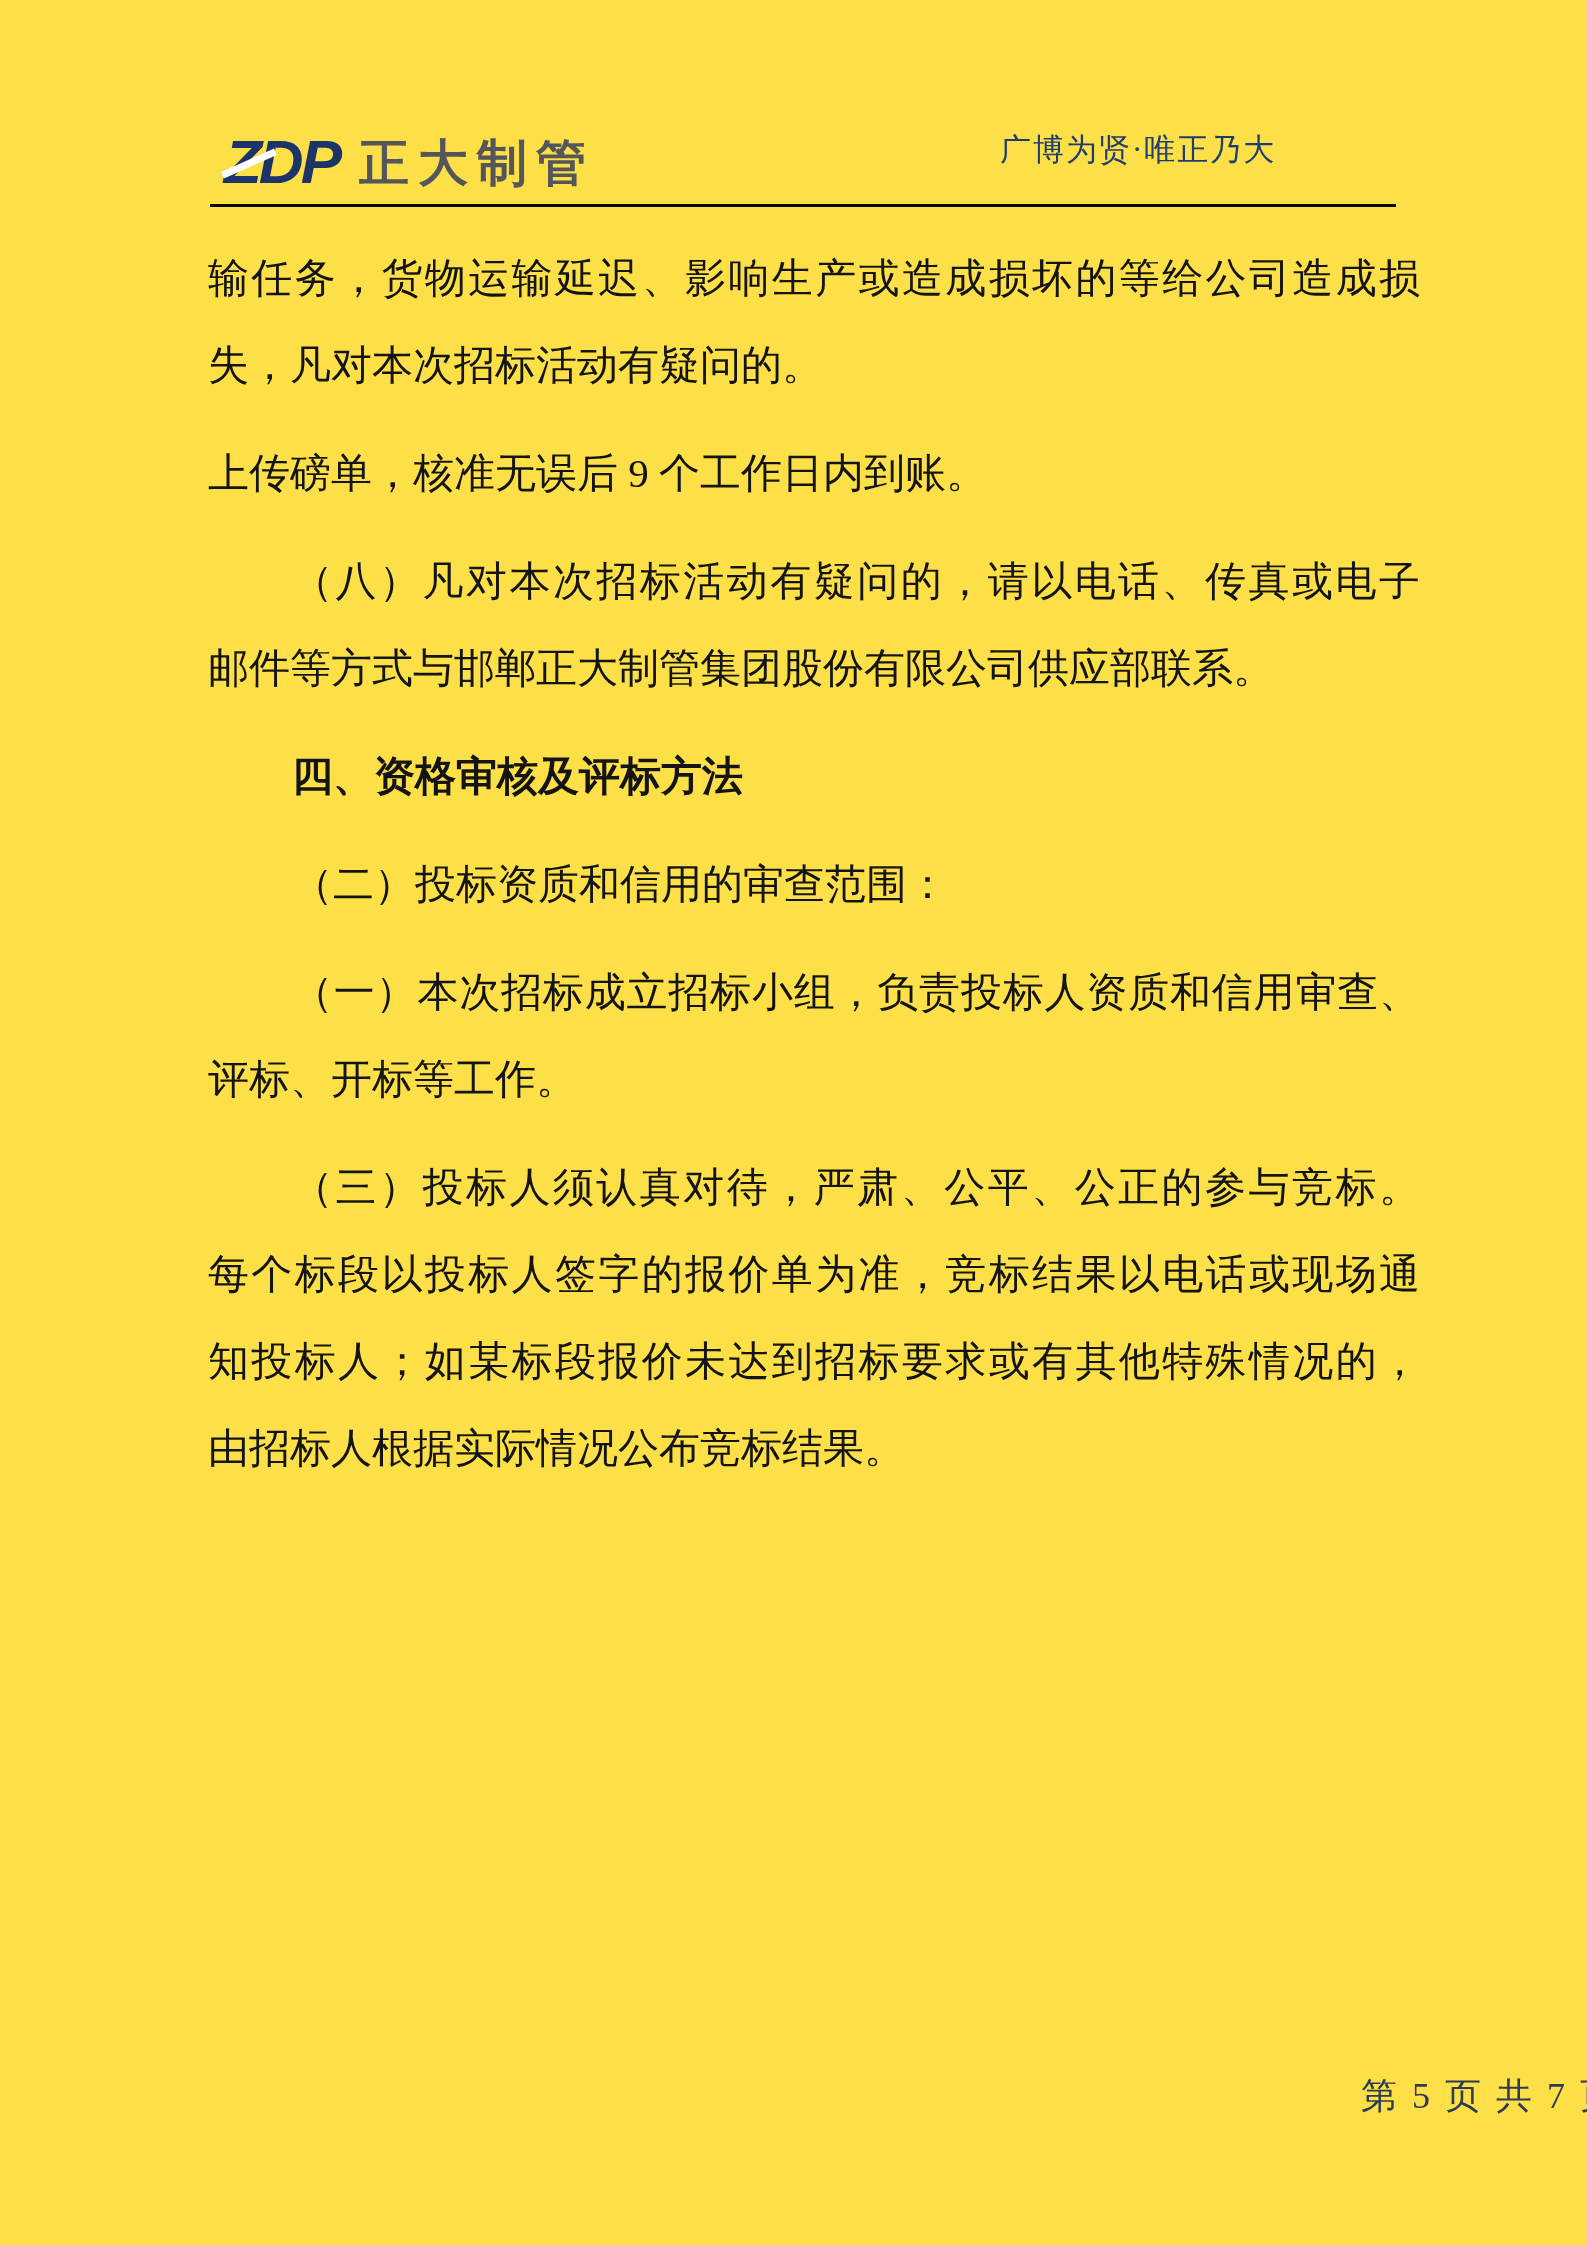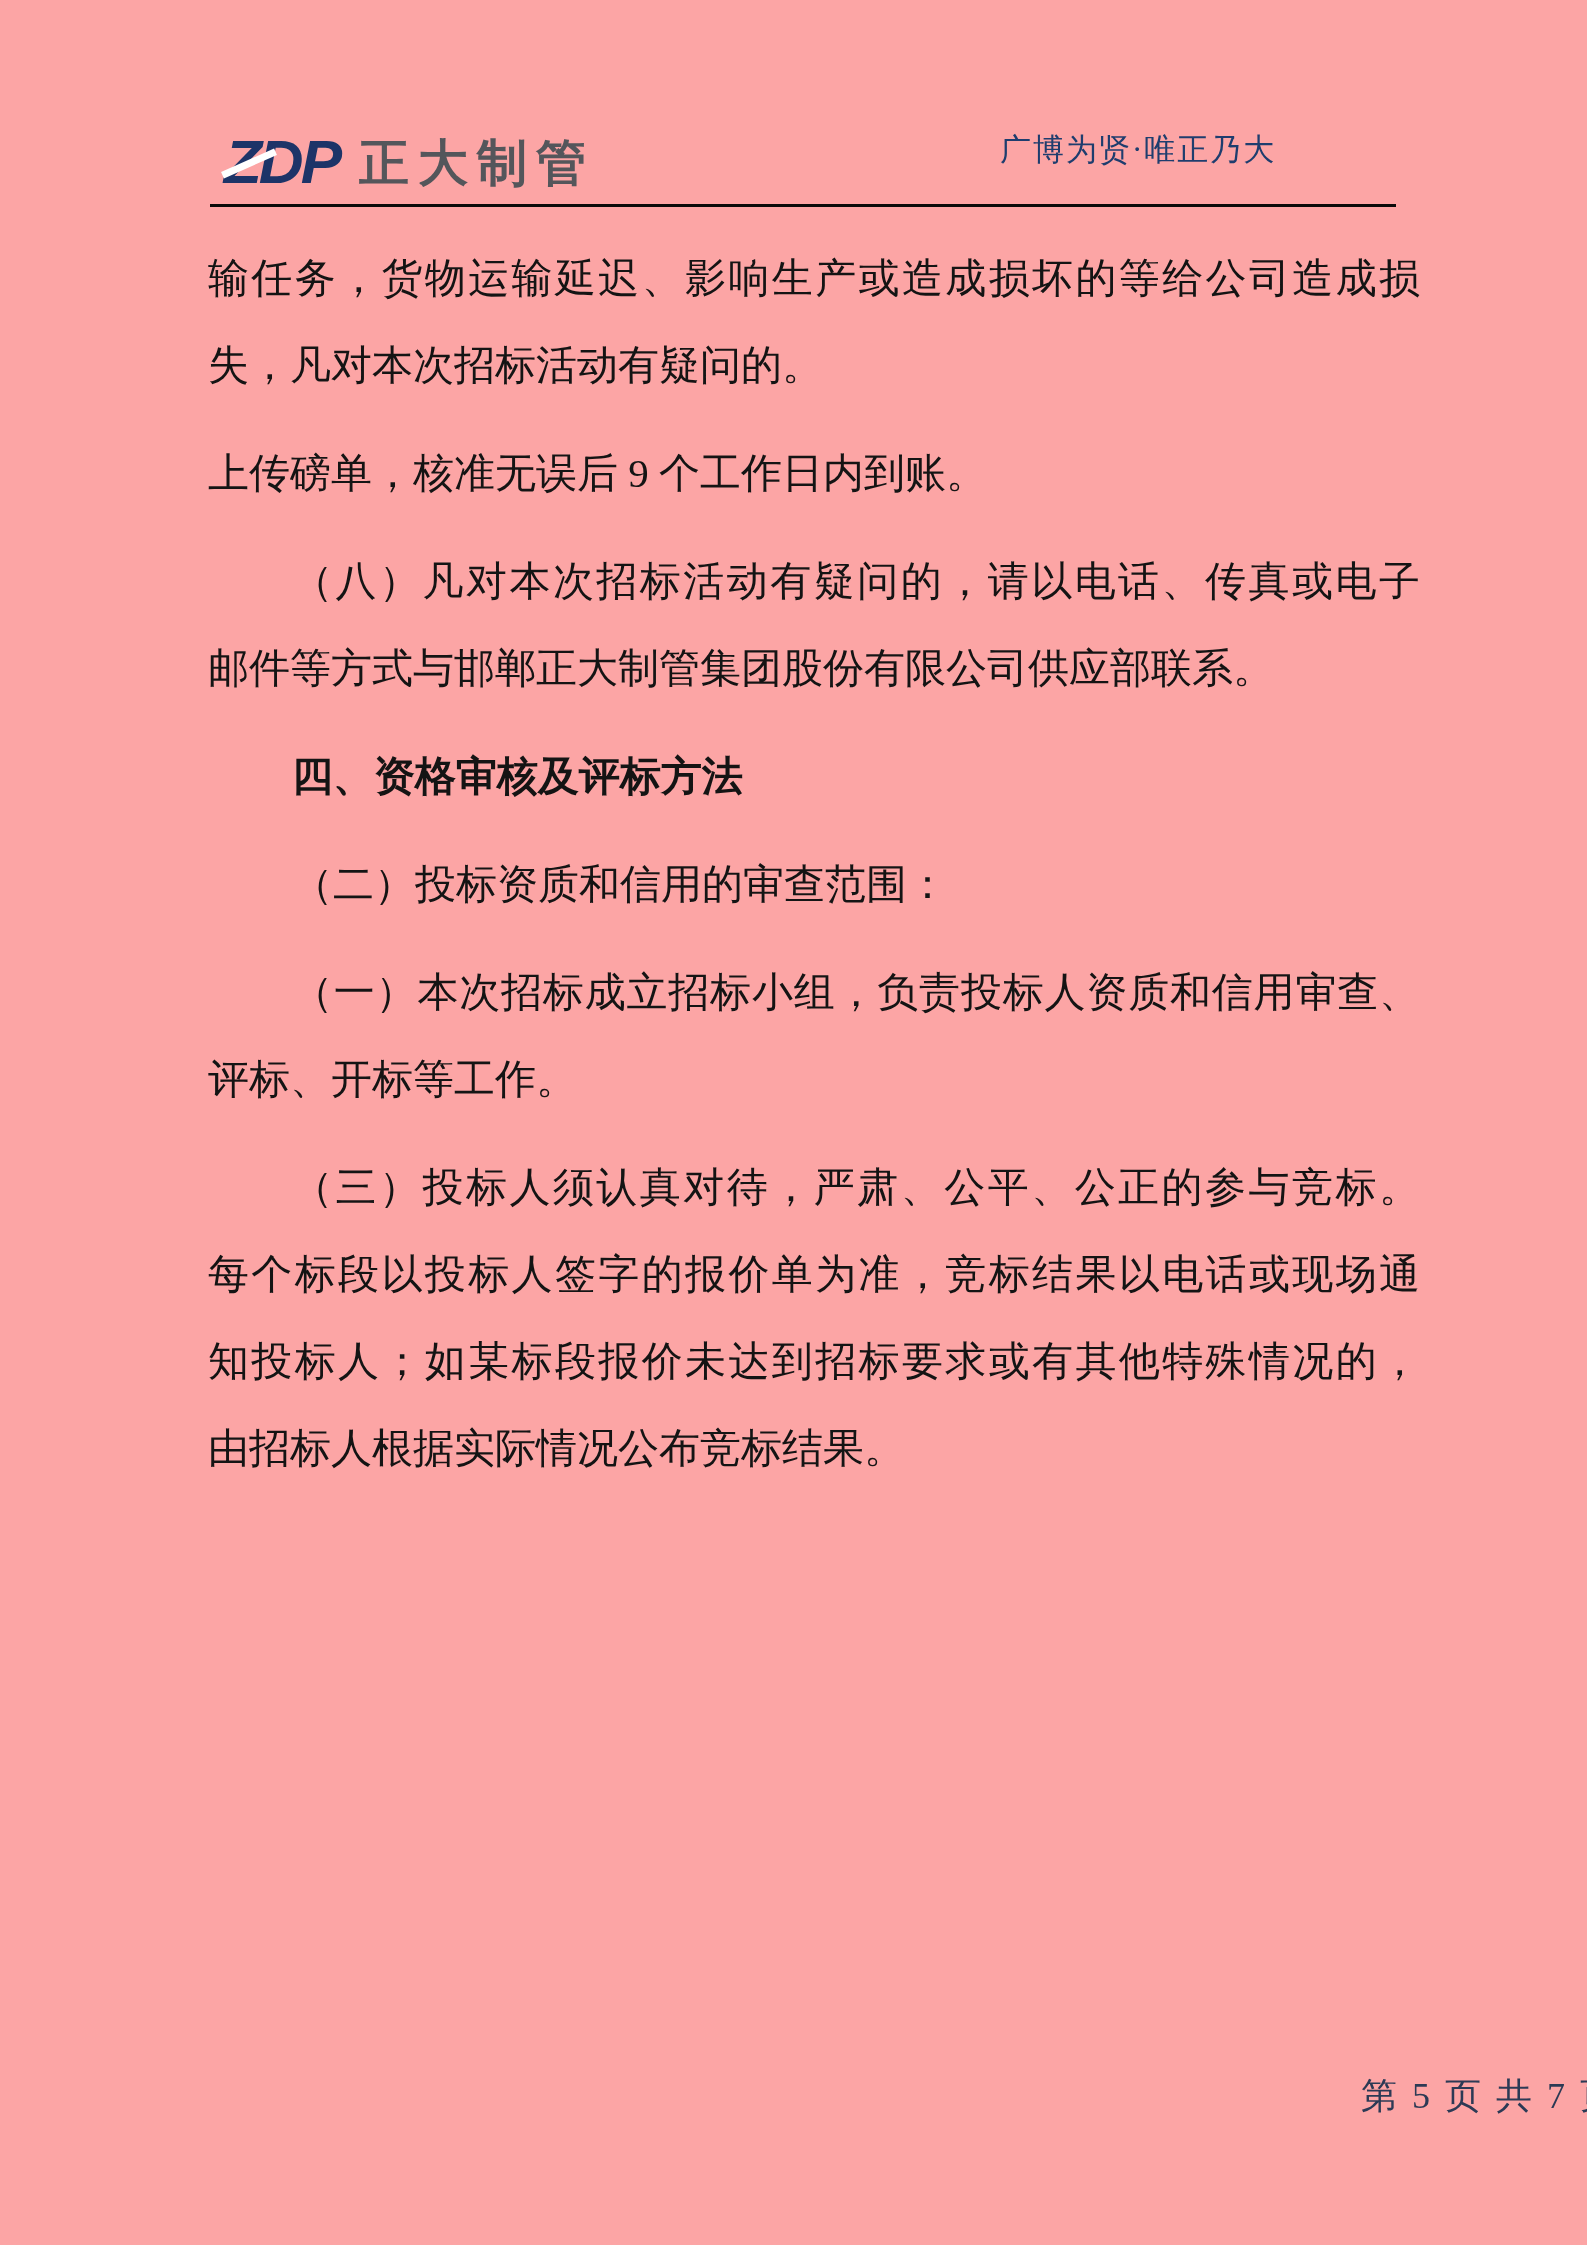--- a/index.html
+++ b/index.html
@@ -4,21 +4,21 @@
 <style>
   html, body {
     margin: 0;
     padding: 0;
     background: #ffffff;
   }
   .page {
     position: relative;
     width: 1587px;
     height: 2245px;
-    background: #fca5a5;
+    background: #fde047;
     overflow: hidden;
     font-family: "Liberation Serif", "DejaVu Serif", serif;
   }
 
   
   .logo {
     position: absolute;
     left: 224px;
     top: 136px;
     display: flex;

